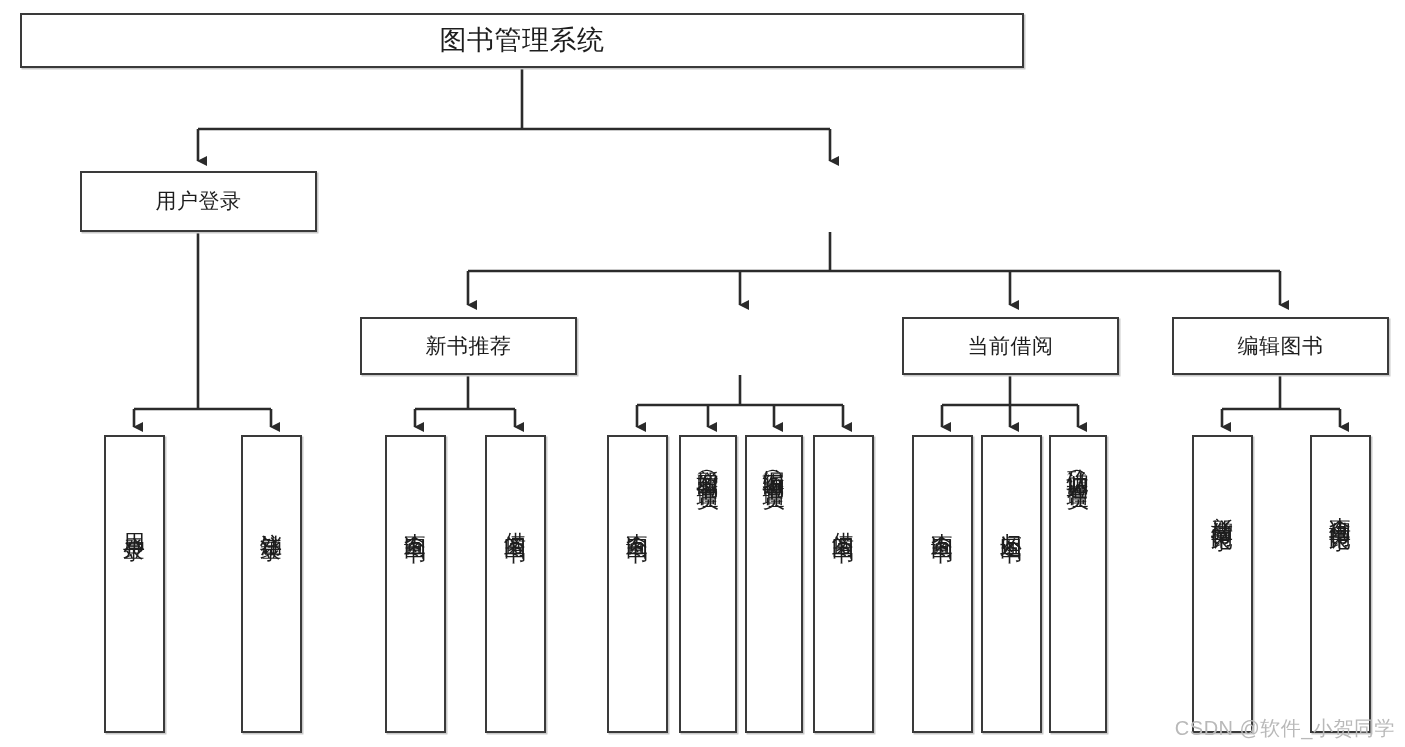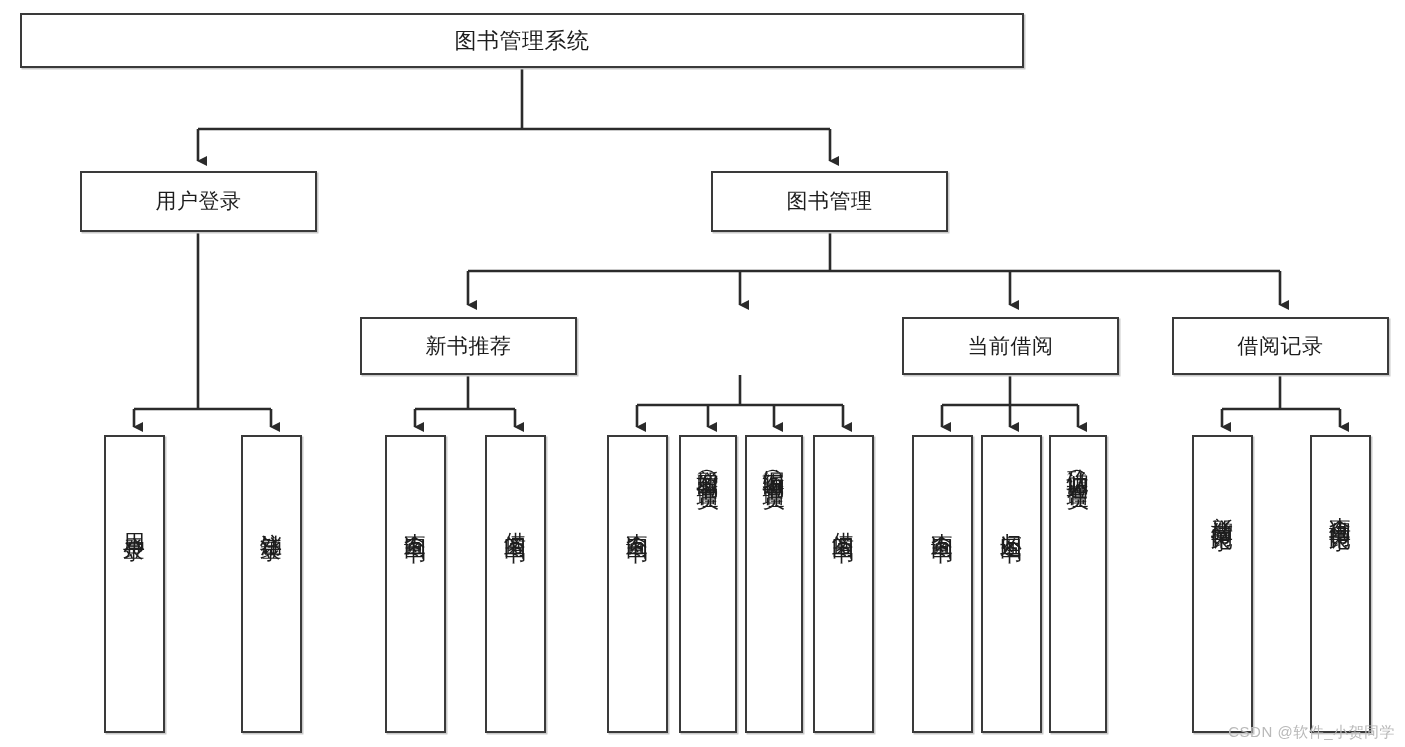--- a/index.html
+++ b/index.html
@@ -38,21 +38,21 @@
     z-index: 2;
   }
   .node .label {
     font-size: 21px;
     line-height: 1.18;
     letter-spacing: 0.5px;
     color: #1d1d1d;
     text-align: center;
     white-space: nowrap;
   }
-  .node.root .label { font-size: 22px; }
+  .node.root .label { font-size: 27px; }
   .node.branch .label { font-size: 21px; }
   .node.leaf {
     border-width: 2.5px;
   }
   .node.leaf .label {
     writing-mode: vertical-rl;
     text-orientation: upright;
     font-size: 22px;
     letter-spacing: 3px;
     line-height: 1.05;
@@ -64,21 +64,21 @@
     justify-content: center;
     padding-top: 14px;
   }
   .node.leaf.short { padding-top: 78px; }
   .node.leaf.mid   { padding-top: 62px; }
   .node.leaf.tall  { padding-top: 14px; }
   .watermark {
     position: absolute;
     right: 10px;
     bottom: 5px;
-    font-size: 15px;
+    font-size: 20px;
     color: #b9b9b9;
     letter-spacing: 0.5px;
     z-index: 5;
     white-space: nowrap;
   }
 </style>
 </head>
 <body>
 
 <div id="canvas">
@@ -133,32 +133,29 @@
     </g>
   </svg>
 
   <div class="node root" style="left:20px; top:13px; width:1004px; height:55px;">
     <span class="label">图书管理系统</span>
   </div>
 
   <div class="node branch" style="left:80px; top:171px; width:237px; height:61px;">
     <span class="label">用户登录</span>
   </div>
-  <div class="node branch" style="left:711px; top:171px; width:237px; height:61px;">
-    <span class="label">图书管理</span>
-  </div>
 
   <div class="node branch" style="left:360px; top:317px; width:217px; height:58px;">
     <span class="label">新书推荐</span>
   </div>
   <div class="node branch" style="left:902px; top:317px; width:217px; height:58px;align-items:center;">
     <span class="label">当前借阅</span>
   </div>
   <div class="node branch" style="left:1172px; top:317px; width:217px; height:58px;">
-    <span class="label">借阅记录</span>
+    <span class="label">编辑图书</span>
   </div>
 
   <div class="node leaf short" style="left:104px; top:435px; width:61px; height:298px;">
     <span class="label">用户登录</span>
   </div>
   <div class="node leaf short" style="left:241px; top:435px; width:61px; height:298px;">
     <span class="label">注销登录</span>
   </div>
 
   <div class="node leaf short" style="left:385px; top:435px; width:61px; height:298px;">

